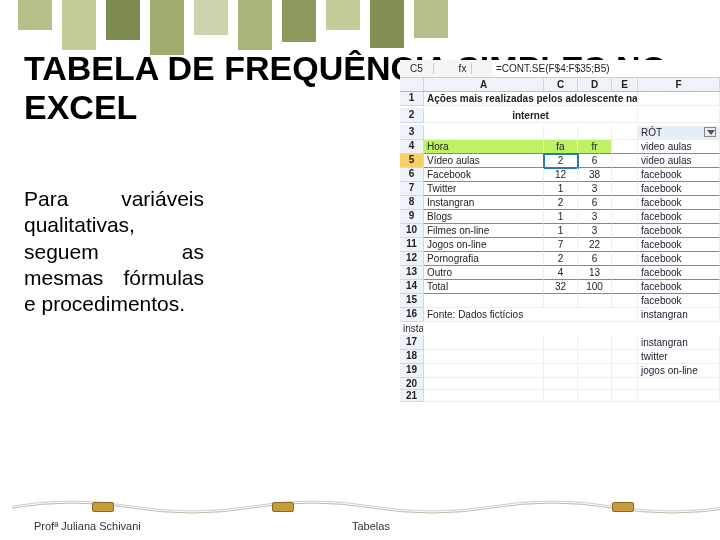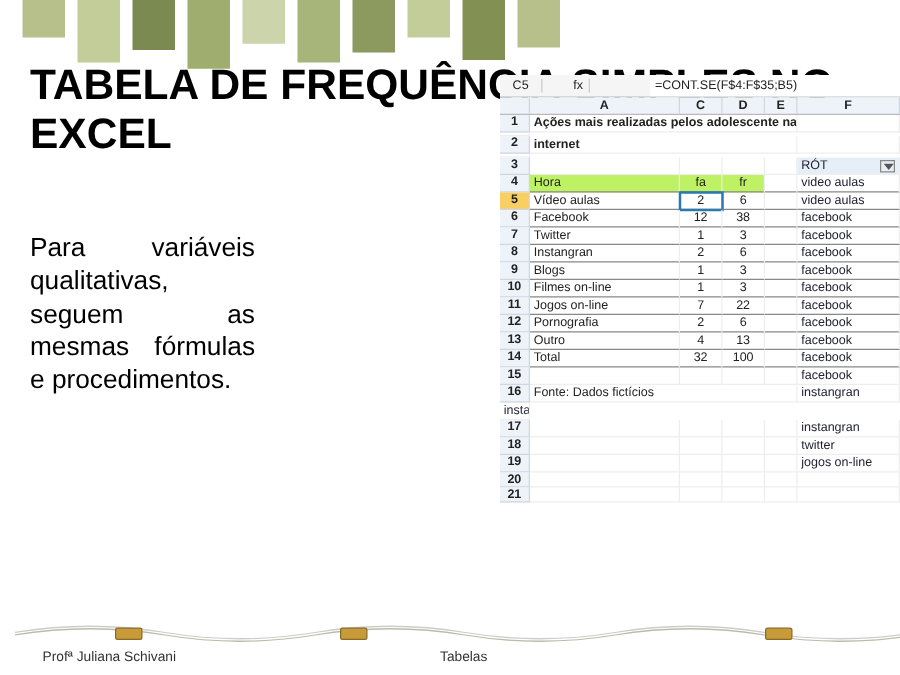--- a/index.html
+++ b/index.html
@@ -18,33 +18,33 @@
   .b9 { background: #839054; height: 48px; }
   .b10{ background: #b7c08b; height: 38px; }
 
   .slide-title { position: absolute; top: 16px; left: 24px; font-size: 34px; font-weight: bold; line-height: 1.15; z-index: 2; margin-top: 33px; }
   .slide-body  { position: absolute; top: 186px; left: 24px; width: 180px; font-size: 21px; line-height: 1.25; text-align: justify; z-index: 2; }
 
   .excel { position: absolute; top: 60px; left: 400px; width: 320px; height: 430px; font-size: 10px; color: #222; z-index: 2; }
   .fbar { display: flex; align-items: center; height: 18px; border-bottom: 1px solid #ccc; background: #f5f5f5; gap: 20px; }
   .fbar .cellref { width: 34px; text-align: center; border-right: 1px solid #ccc; }
   .fbar .fx { width: 18px; text-align: center; border-right: 1px solid #ccc; }
-  .fbar .formula { flex: 1; padding-left: 4px; background: #fff; height: 100%; display:flex; align-items:center;margin-left:28px; }
+  .fbar .formula { flex: 1; padding-left: 4px; background: #fff; height: 100%; display:flex; align-items:center; }
   .colhead { display: grid; grid-template-columns: 24px 120px 34px 34px 26px 82px; background: #eef3f9; border-bottom: 1px solid #bbb; font-weight: bold; text-align: center; }
   .colhead div { border-right: 1px solid #d0d7e0; padding: 1px 0; }
   .row { display: grid; grid-template-columns: 24px 120px 34px 34px 26px 82px; }
   .row .rh { background: #eef3f9; text-align: center; border-right: 1px solid #d0d7e0; border-bottom: 1px solid #d0d7e0; font-weight: bold; }
   .row .c { border-right: 1px solid #eee; border-bottom: 1px solid #eee; padding: 1px 3px; white-space: nowrap; overflow: hidden; }
   .row5 .rh { background: #f8cf62; }
   .row.tblrow .c { border-bottom: 1px solid #888; }
   .center { text-align: center; }
   .tblhead .c.col-b, .tblhead .c.col-c, .tblhead .c.col-d { font-weight: normal; background: #bef264; }
   .excel .tbltitle { font-weight: bold; text-align: center; }
   .col-f { color: #223; }
-  .row3 .c.col-f { background: #e6eef7; display:flex; align-items:center; justify-content:space-between; }
+  .row3 .c.col-f { background: #e6eef7; display:flex; justify-content:space-between; }
   .drop { width: 12px; height: 10px; border: 1px solid #888; position: relative; }
   .drop:after { content:""; position:absolute; top:2px; left:2px; border-left:4px solid transparent; border-right:4px solid transparent; border-top:5px solid #555; }
   .selcell { outline: 2px solid #2a7ab0; outline-offset: -1px; }
 
   .footer { position: absolute; bottom: 6px; left: 12px; width: 100%; height: 40px; z-index: 3; }
   .wave { position: absolute; bottom: 18px; left: 0; width: 100%; height: 20px; }
   .wave svg { width: 100%; height: 100%; }
   .ftxt { position: absolute; bottom: 2px; font-size: 11px; color: #333; }
   .ftxt.left { left: 22px; }
   .ftxt.center { left: 340px; }
@@ -88,21 +88,21 @@
   </div>
   <div id="grid">
       <div class="row row1 tbltitle">
         <div class="rh">1</div>
         <div class="c col-b" style="grid-column: span 4; text-align: right; font-weight: bold;">Ações mais realizadas pelos adolescente na</div>
         <div class="c col-f"></div>
         <div class="c col-f"></div>
       </div>
       <div class="row row2 tbltitle">
         <div class="rh">2</div>
-        <div class="c col-b" style="grid-column: span 4; text-align: left; font-weight: bold;">internet</div>
+        <div class="c col-b" style="grid-column: span 4; text-align: center; font-weight: bold;">internet</div>
         <div class="c col-f"></div>
         <div class="c col-f"></div>
       </div>
       <div class="row row3">
         <div class="rh">3</div>
         <div class="c col-b"></div>
         <div class="c col-c"></div>
         <div class="c col-d"></div>
         <div class="c col-e"></div>
         <div class="c col-f">

